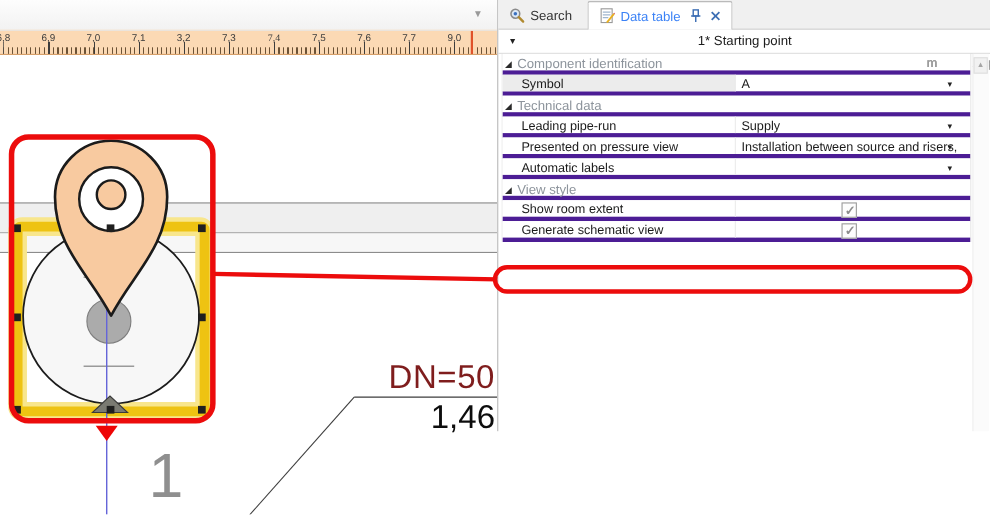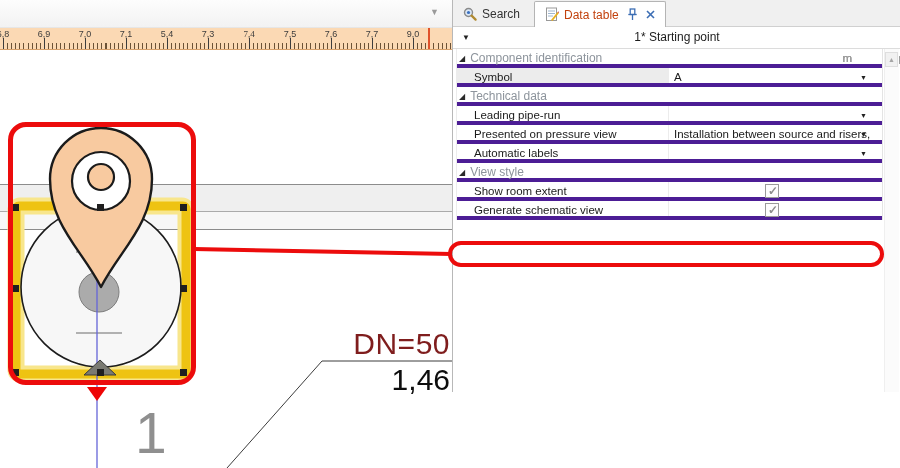--- a/index.html
+++ b/index.html
@@ -44,21 +44,21 @@
 
   
   #panel { position:absolute; left:452px; top:0; width:448px; height:392px;
     background:#fff; border-left:1px solid #b8b8b8; }
   #tabbar { position:absolute; left:0; top:0; width:448px; height:27px;
     background:#f0f0f0; border-bottom:1px solid #d0d0d0; display:flex; align-items:flex-end; }
   .tab { display:flex; align-items:center; gap:5px; font-size:12px; height:24px; padding:0 10px; }
   .tab.search { color:#333; }
   .tab.active { height:26px; margin-bottom:-1px; background:#fff;
     border:1px solid #b4b4b4; border-bottom:none; border-radius:2px 2px 0 0;
-    color:#c2410c; margin-left:4px;margin-top:19px; }
+    color:#3b82f6; margin-left:4px;margin-top:19px; }
   .tab .micro { display:flex; align-items:center; margin-left:3px; }
 
   #panel-header { position:absolute; left:0; top:27px; width:448px; height:22px;
     border-bottom:1px solid #dcdcdc; text-align:center; font-size:12px; line-height:21px; color:#1c1c1c; }
   #panel-header .dd { position:absolute; left:9px; top:0; font-size:8px; color:#222; }
 
   #grid { position:absolute; left:3px; top:49px; width:427px;
     border-left:1px solid #ececec; border-right:1px solid #e4e4e4; }
   .row { position:relative; height:19px; border-bottom:4px solid #4c1d95;
     font-size:11.5px; line-height:18px; color:#1a1a1a; background:#fff; }
@@ -92,21 +92,21 @@
     </div>
 
     <div id="ruler">
       <div class="minor"></div>
       <div class="major"></div>
       <div id="ruler-labels">
           <span class="lbl" style="left: 3px;">6,8</span>
           <span class="lbl" style="left: 44px;">6,9</span>
           <span class="lbl" style="left: 85px;">7,0</span>
           <span class="lbl" style="left: 126px;">7,1</span>
-          <span class="lbl" style="left: 167px;">5,4</span>
+          <span class="lbl" style="left: 167px;">3,2</span>
           <span class="lbl" style="left: 208px;">7,3</span>
           <span class="lbl" style="left: 249px; font-family: Liberation Serif, serif;">7,4</span>
           <span class="lbl" style="left: 290px;">7,5</span>
           <span class="lbl" style="left: 331px;">7,6</span>
           <span class="lbl" style="left: 372px;">7,7</span>
           <span class="lbl" style="left: 413px;">9,0</span>
         </div>
       <div class="cursor" style="left: 428px;"></div>
     </div>
 
@@ -206,20 +206,21 @@
     <div id="grid">
         <div class="row section"><span class="tri">◢</span><span>Component identification</span></div>
         <div class="row dropdown">
           <div class="plabel sel">Symbol</div>
           <div class="pvalue">A</div>
           <span class="darrow">▼</span>
         </div>
         <div class="row section"><span class="tri">◢</span><span>Technical data</span></div>
         <div class="row dropdown">
           <div class="plabel">Leading pipe-run</div>
+          <div class="pvalue">Supply</div>
           <span class="darrow">▼</span>
         </div>
         <div class="row dropdown">
           <div class="plabel">Presented on pressure view</div>
           <div class="pvalue">Installation between source and risers,</div>
           <span class="darrow">▼</span>
         </div>
         <div class="row dropdown">
           <div class="plabel">Automatic labels</div>
           <span class="darrow">▼</span>

